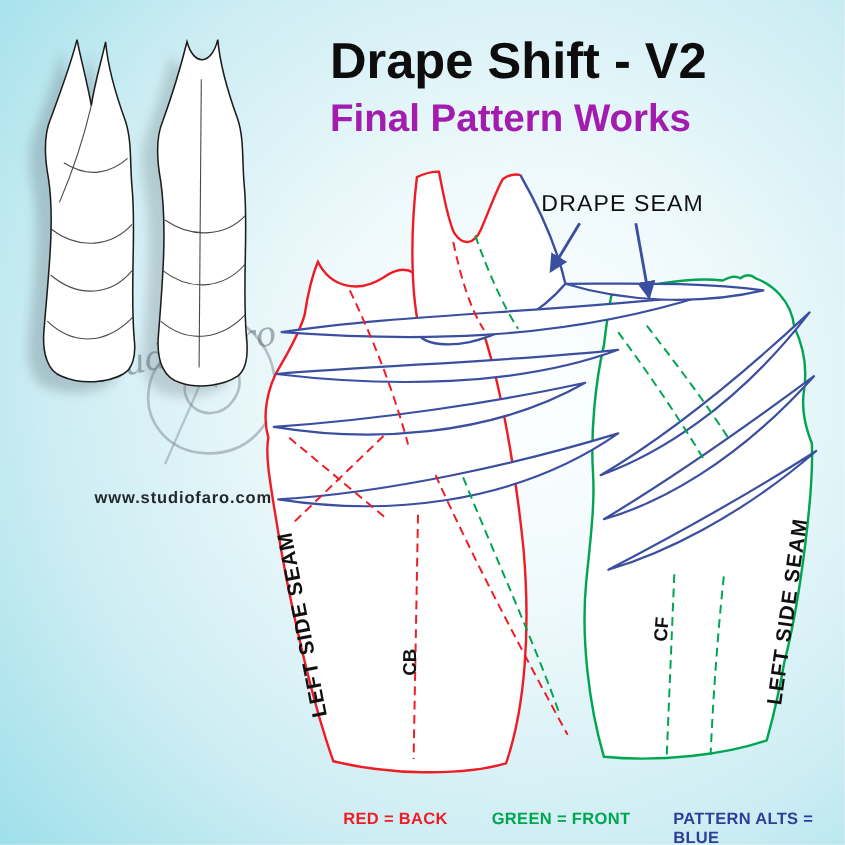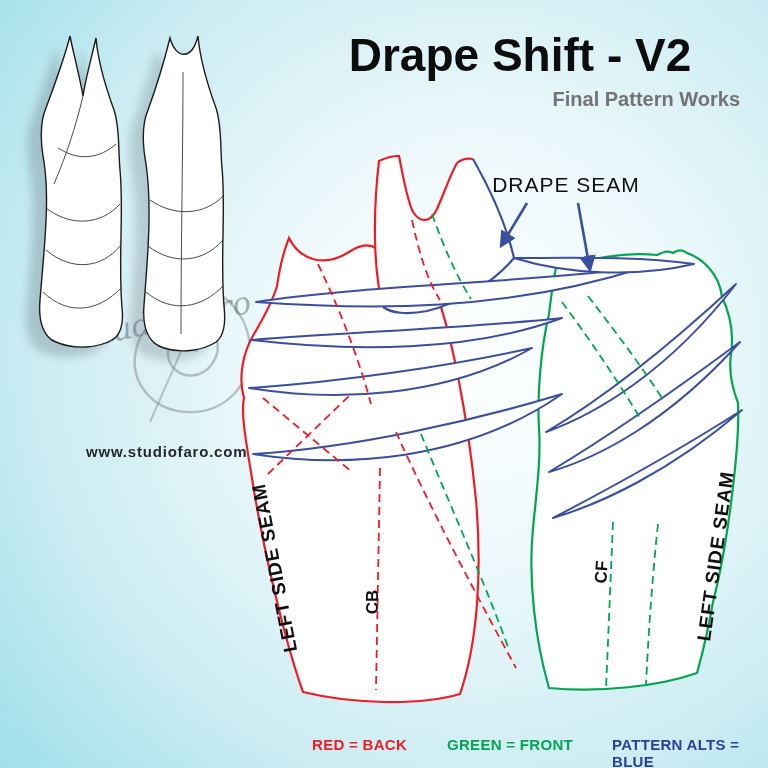--- a/index.html
+++ b/index.html
@@ -3,26 +3,26 @@
 <meta charset="utf-8">
 <style>
   html,body{margin:0;padding:0;}
   body{
     width:768px;height:768px;overflow:hidden;position:relative;
     font-family:"Liberation Sans",sans-serif;
     background:radial-gradient(circle at 62% 46%, #fdffff 0%, #eef9fb 32%, #cdedf3 68%, #9fdfea 100%);
   }
   .canvas{position:absolute;inset:0;}
   .title{
-    position:absolute;left:300px;top:28px;width:440px;text-align:center;
+    position:absolute;left:300px;top:28px;width:440px;text-align:left;
     font-size:46px;font-weight:700;color:#0d0d0d;letter-spacing:0px;
   }
   .subtitle{
-    position:absolute;left:300px;top:88px;width:440px;text-align:right;
-    font-size:20px;font-weight:700;color:#737373;
+    position:absolute;left:300px;top:88px;width:440px;text-align:left;
+    font-size:35px;font-weight:700;color:#a21caf;
   }
   .legend-item{position:absolute;top:736px;font-size:15px;font-weight:700;letter-spacing:.3px;}
   .legend-red{left:312px;color:#ee1c25;}
   .legend-green{left:447px;color:#00a551;text-align:center;}
   .legend-blue{left:612px;color:#2e3d98;}
   svg{position:absolute;left:0;top:0;}
   svg text{font-family:"Liberation Sans",sans-serif;}
   .brand-text{font-family:"DejaVu Serif",serif;font-style:italic;}
 </style>
 </head>

